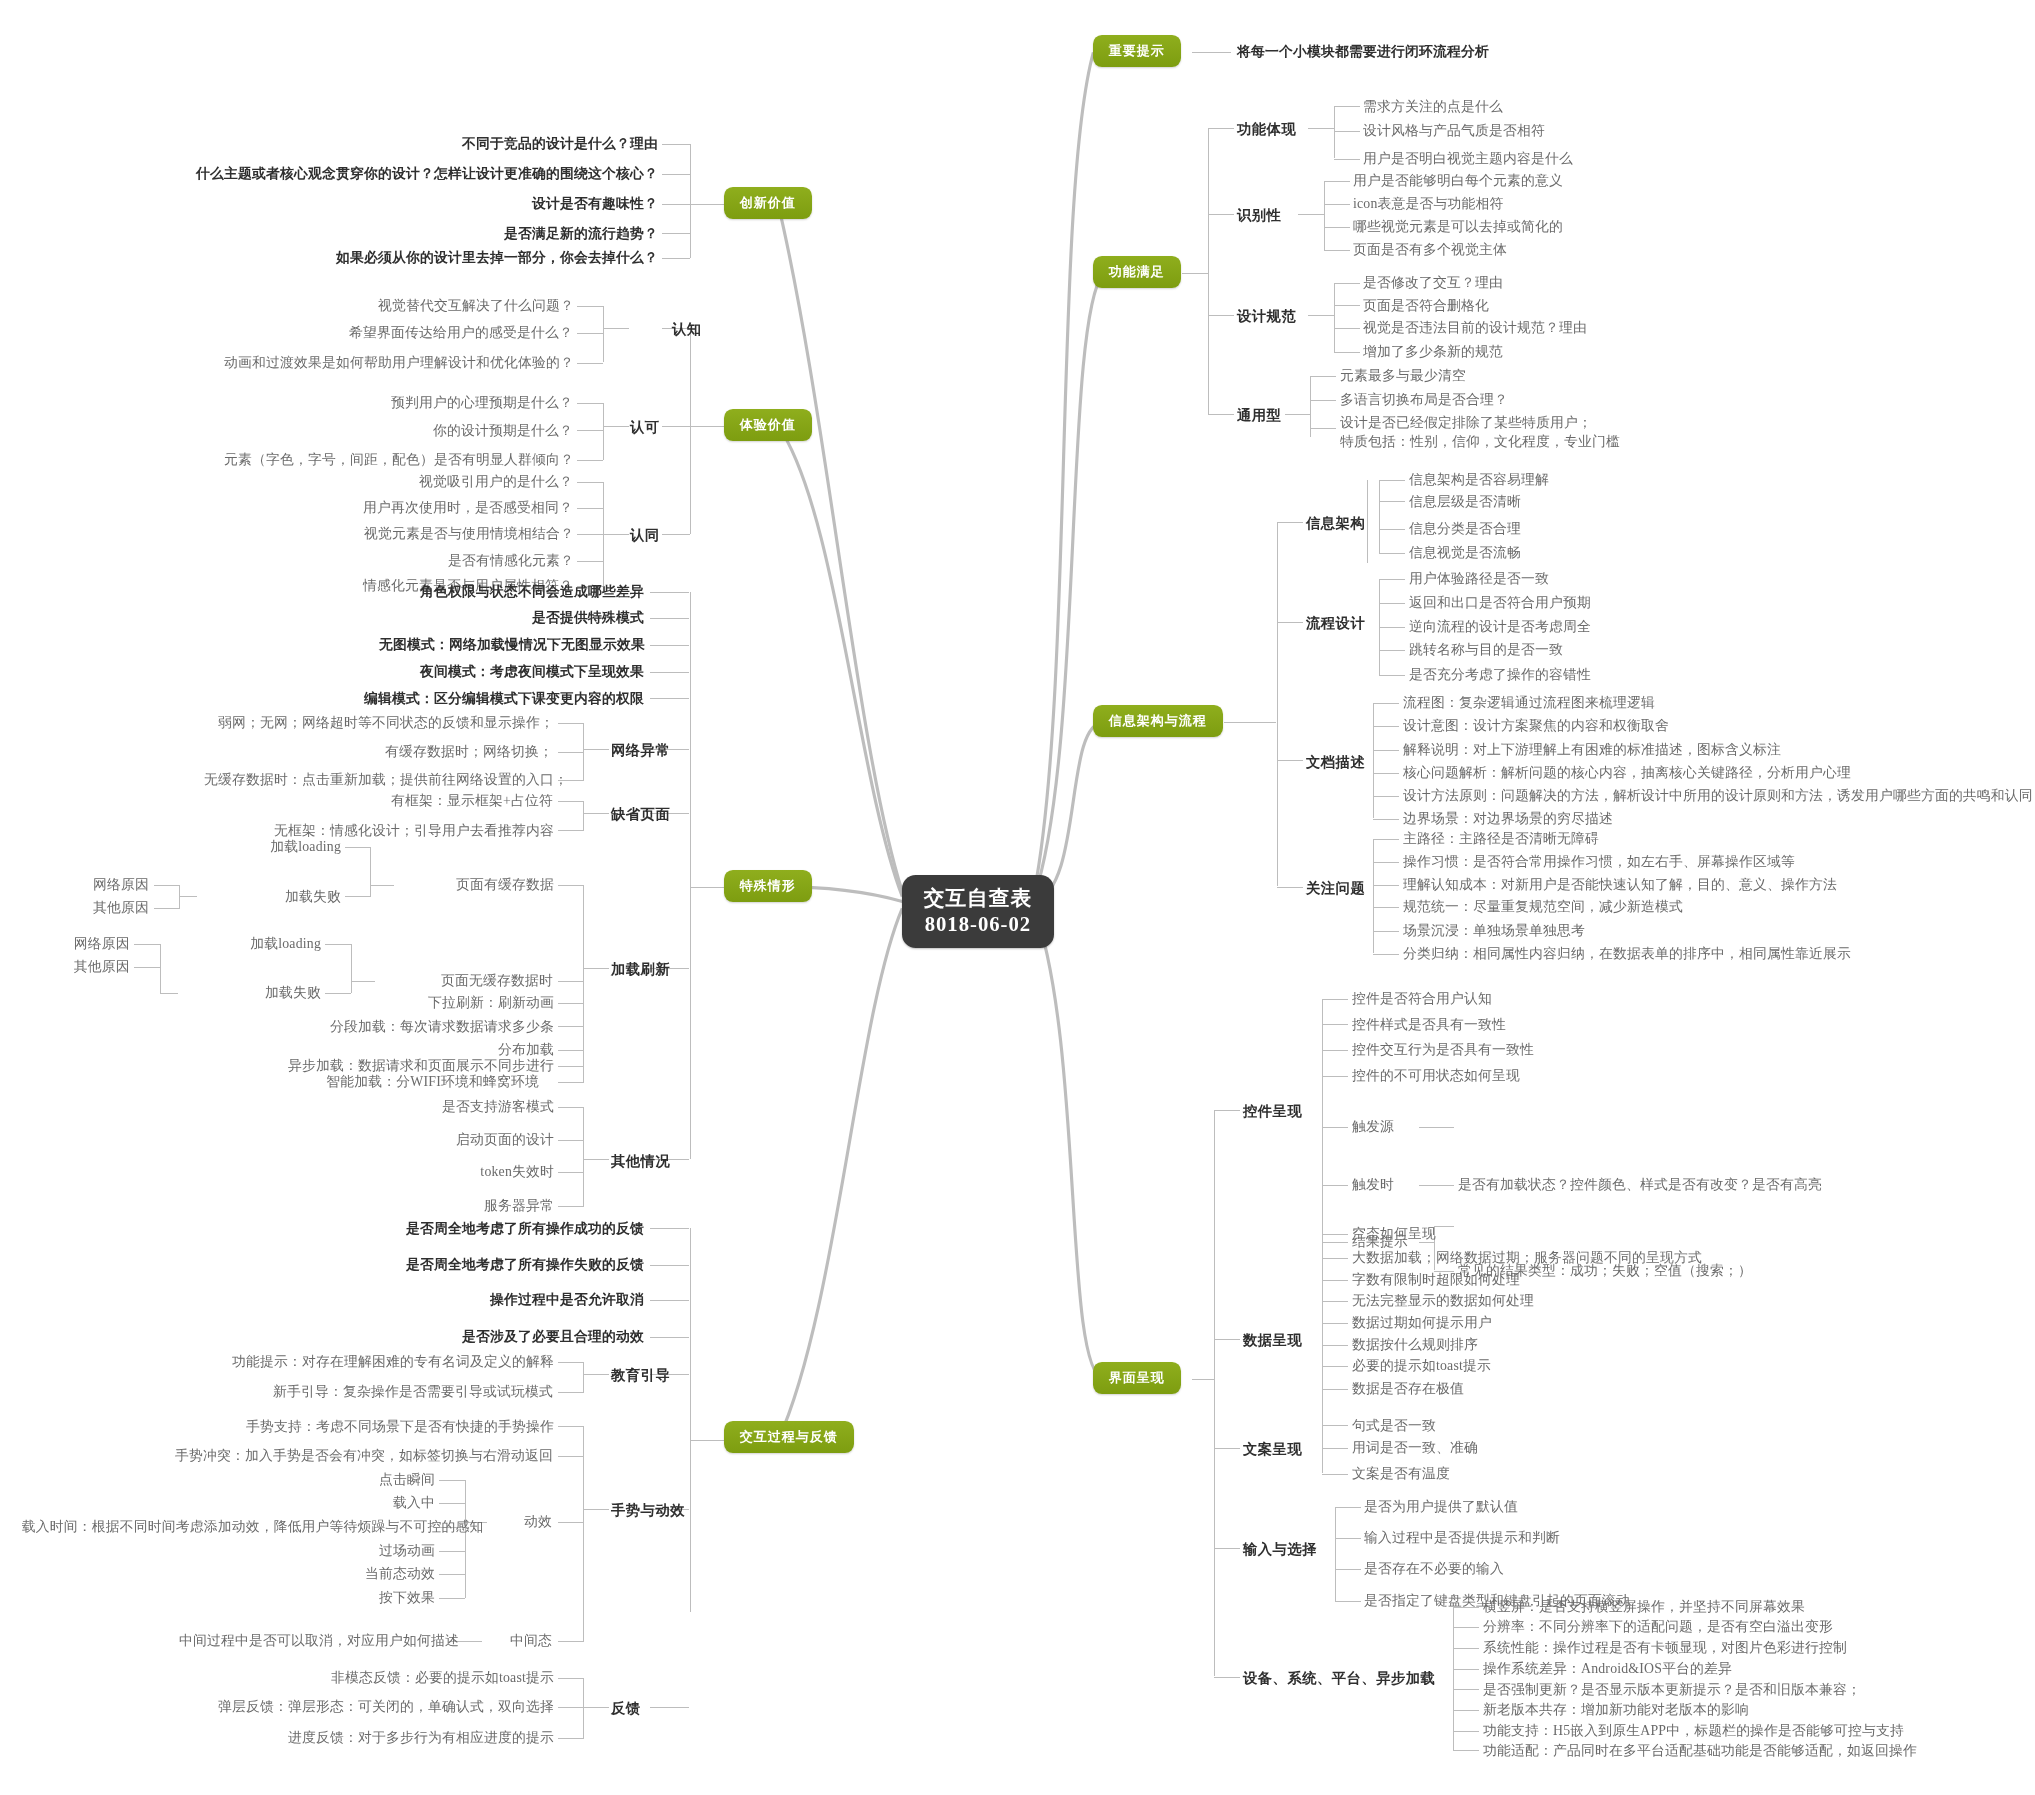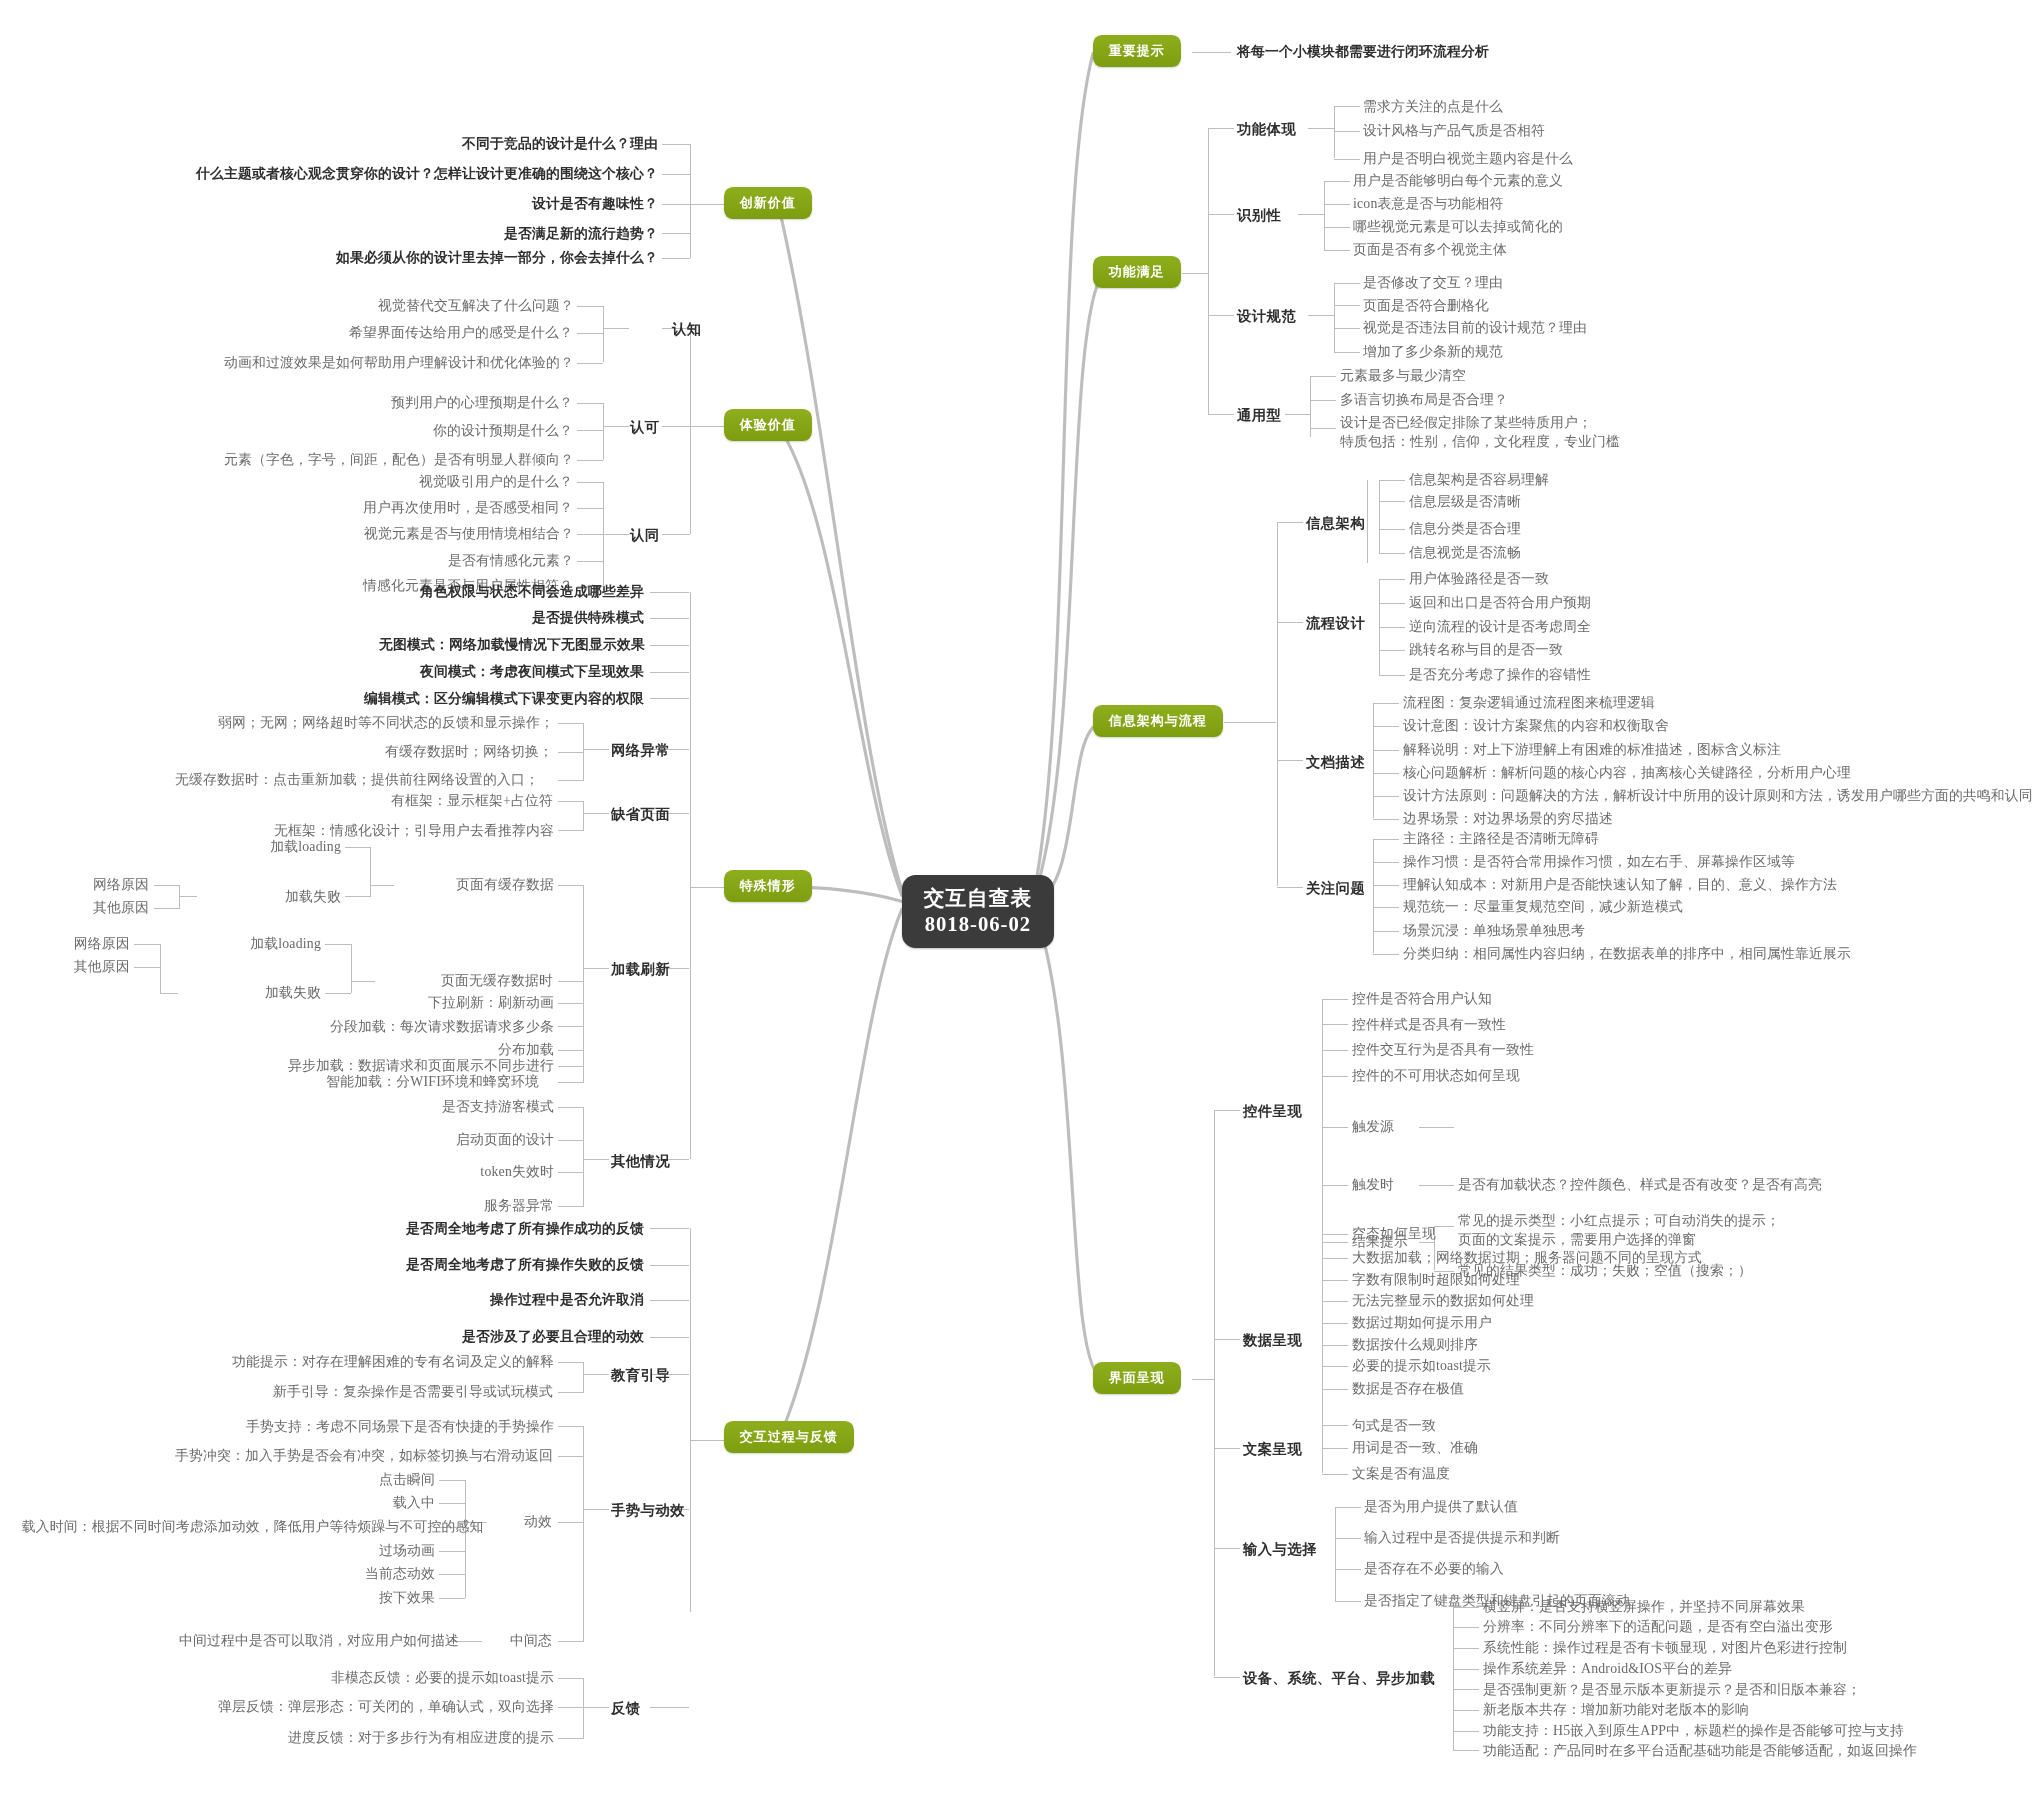--- a/index.html
+++ b/index.html
@@ -178,21 +178,21 @@
 
   <div class="hline" style="left:650px;top:749px;width:39px;"></div>
   <div class="mm-l2 l" style="left:611px;top:741px;">网络异常</div>
   <div class="vline" style="left:583px;top:723px;height:57px;"></div>
   <div class="hline" style="left:583px;top:749px;width:25.6px;"></div>
   <div class="hline" style="left:558px;top:723px;width:25.6px;"></div>
   <div class="hline" style="left:558px;top:752px;width:25.6px;"></div>
   <div class="hline" style="left:558px;top:780px;width:25.6px;"></div>
   <div class="mm-l3 r" style="left:140px;top:714px;width:414px;">弱网；无网；网络超时等不同状态的反馈和显示操作；</div>
   <div class="mm-l3 r" style="left:297px;top:743px;width:256px;">有缓存数据时；网络切换；</div>
-  <div class="mm-l3 r" style="left:46px;top:771px;width:493px;font-family:Liberation Serif, serif;">无缓存数据时：点击重新加载；提供前往网络设置的入口；</div>
+  <div class="mm-l3 r" style="left:75px;top:771px;width:493px;font-family:Liberation Serif, serif;">无缓存数据时：点击重新加载；提供前往网络设置的入口；</div>
 
   <div class="hline" style="left:650px;top:813px;width:39px;"></div>
   <div class="mm-l2 l" style="left:611px;top:805px;">缺省页面</div>
   <div class="vline" style="left:583px;top:801px;height:29.6px;"></div>
   <div class="hline" style="left:583px;top:813px;width:25.6px;"></div>
   <div class="hline" style="left:558px;top:801px;width:25.6px;"></div>
   <div class="hline" style="left:558px;top:830px;width:25.6px;"></div>
   <div class="mm-l3 r" style="left:297px;top:792px;width:256px;">有框架：显示框架+占位符</div>
   <div class="mm-l3 r" style="left:219px;top:822px;width:335px;">无框架：情感化设计；引导用户去看推荐内容</div>
 
@@ -463,22 +463,20 @@
 
   <div class="mm-l3 l" style="left:1352px;top:1176px;">触发时</div>
   <div class="hline" style="left:1419px;top:1185px;width:35px;"></div>
   <div class="mm-l3 l" style="left:1458px;top:1176px;">是否有加载状态？控件颜色、样式是否有改变？是否有高亮</div>
 
   <div class="mm-l3 l" style="left:1352px;top:1233px;">结果提示</div>
   <div class="vline" style="left:1434px;top:1226px;height:44px;"></div>
   <div class="hline" style="left:1419px;top:1242px;width:15.8px;"></div>
   <div class="hline" style="left:1434px;top:1226px;width:19.7px;"></div>
   <div class="hline" style="left:1434px;top:1271px;width:19.7px;"></div>
-  <div class="mm-l3 l wrap" style="left:1458px;top:1212px;width:443px;white-space:pre-line;">常见的提示类型：小红点提示；可自动消失的提示；
-页面的文案提示，需要用户选择的弹窗</div>
   <div class="mm-l3 l" style="left:1458px;top:1262px;">常见的结果类型：成功；失败；空值（搜索；）</div>
 
   <div class="hline" style="left:1214px;top:1339px;width:25.6px;"></div>
   <div class="mm-l2 l" style="left:1243px;top:1331px;">数据呈现</div>
   <div class="vline" style="left:1322px;top:1234px;height:212px;"></div>
   <div class="hline" style="left:1322px;top:1234px;width:25.6px;"></div>
   <div class="hline" style="left:1322px;top:1258px;width:25.6px;"></div>
   <div class="hline" style="left:1322px;top:1280px;width:25.6px;"></div>
   <div class="hline" style="left:1322px;top:1301px;width:25.6px;"></div>
   <div class="hline" style="left:1322px;top:1323px;width:25.6px;"></div>

